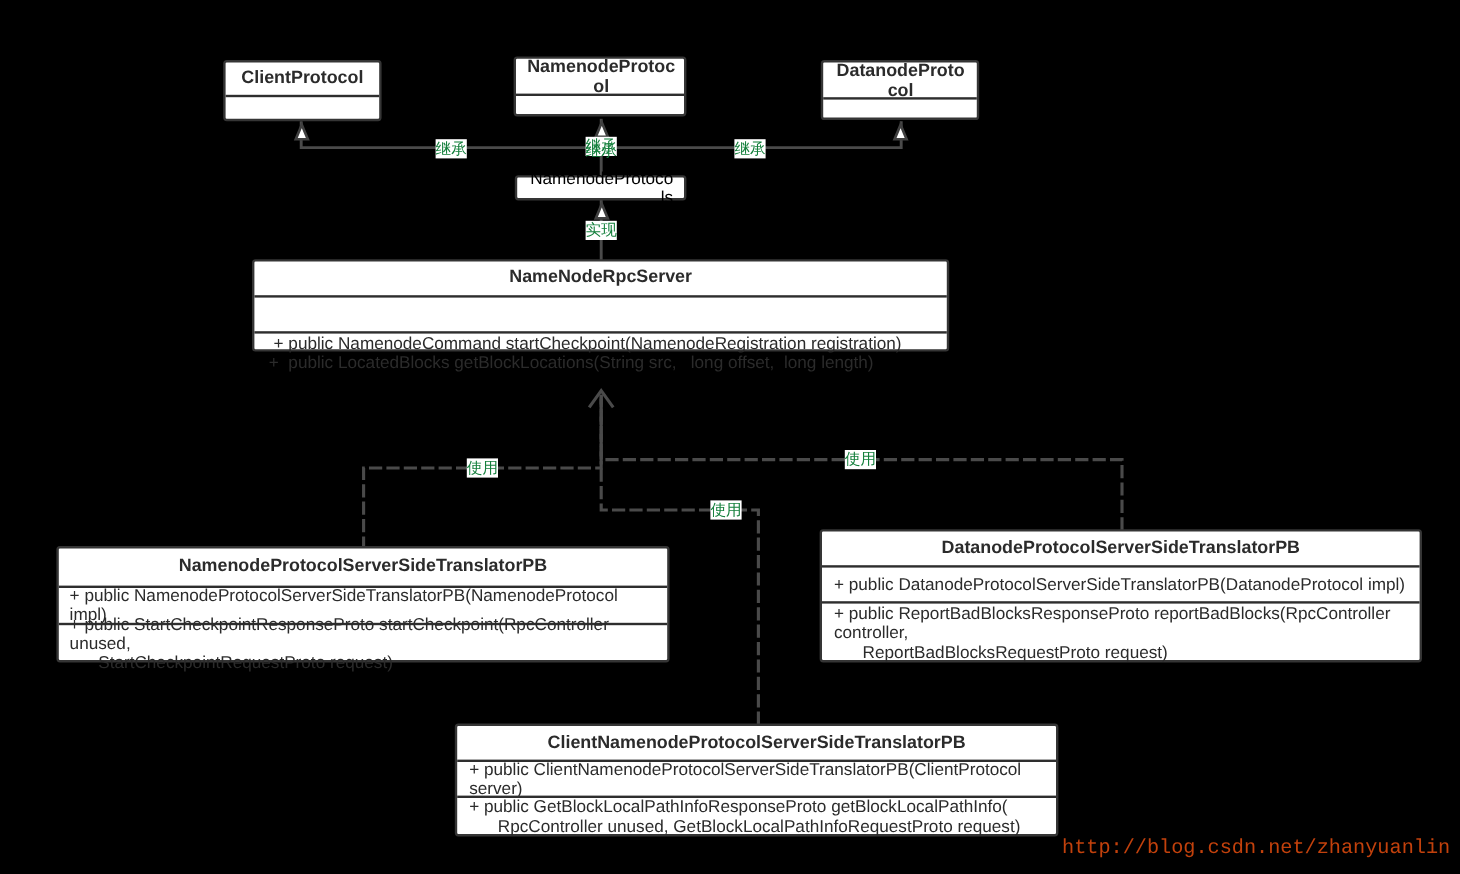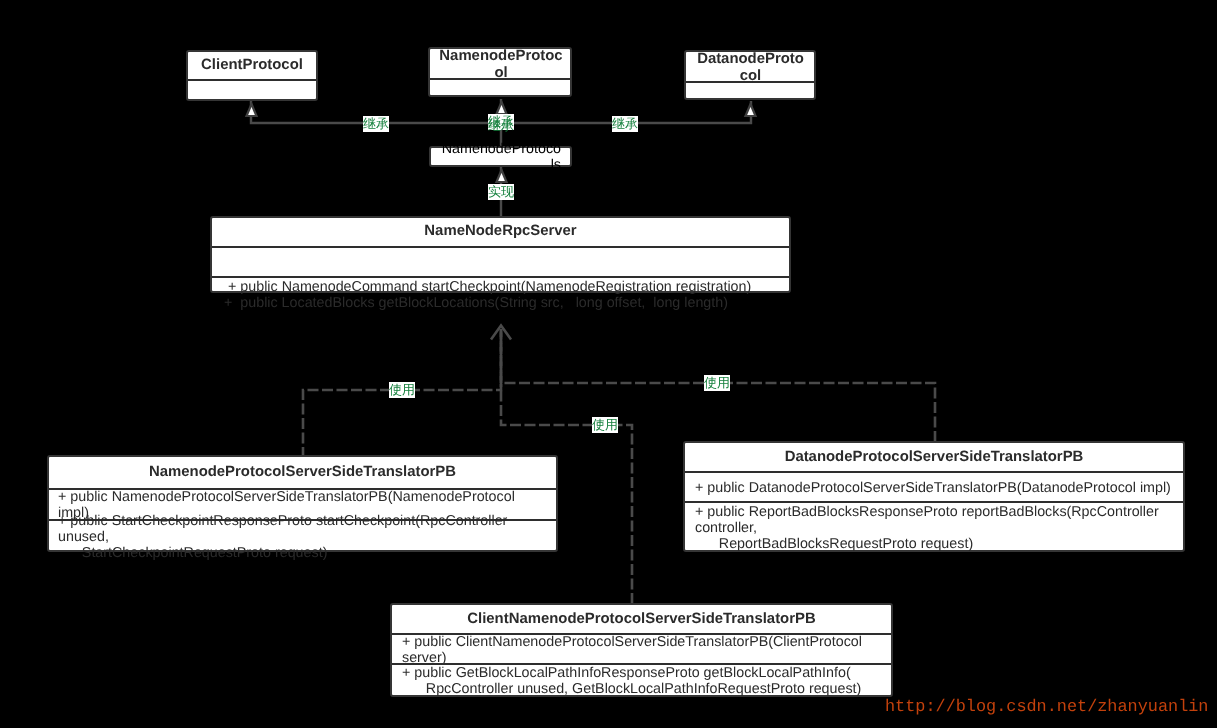--- a/index.html
+++ b/index.html
@@ -102,21 +102,21 @@
     <div class="comp" style="top:37px;left:10px;width:480px;">
       <span>+ public DatanodeProtocolServerSideTranslatorPB(DatanodeProtocol impl)</span>
     </div>
     <div class="sep" style="top:58px;"></div>
     <div class="comp" style="top:61px;left:10px;width:480px;">
       <span>+ public ReportBadBlocksResponseProto reportBadBlocks(RpcController controller,
       ReportBadBlocksRequestProto request)</span>
     </div>
   </div>
 
-  <div class="cls" style="left:390px;top:603px;width:503px;height:94px;">
+  <div class="cls" style="left:379px;top:603px;width:503px;height:94px;">
     <div class="title" style="top:5.5px;left:0;right:0;">ClientNamenodeProtocolServerSideTranslatorPB</div>
     <div class="sep" style="top:28px;"></div>
     <div class="comp" style="top:29px;left:10px;width:472px;">
       <span>+ public ClientNamenodeProtocolServerSideTranslatorPB(ClientProtocol server)</span>
     </div>
     <div class="sep" style="top:58px;"></div>
     <div class="comp" style="top:60px;left:10px;width:480px;">
       <span>+ public GetBlockLocalPathInfoResponseProto getBlockLocalPathInfo(
       RpcController unused, GetBlockLocalPathInfoRequestProto request)</span>
     </div>

